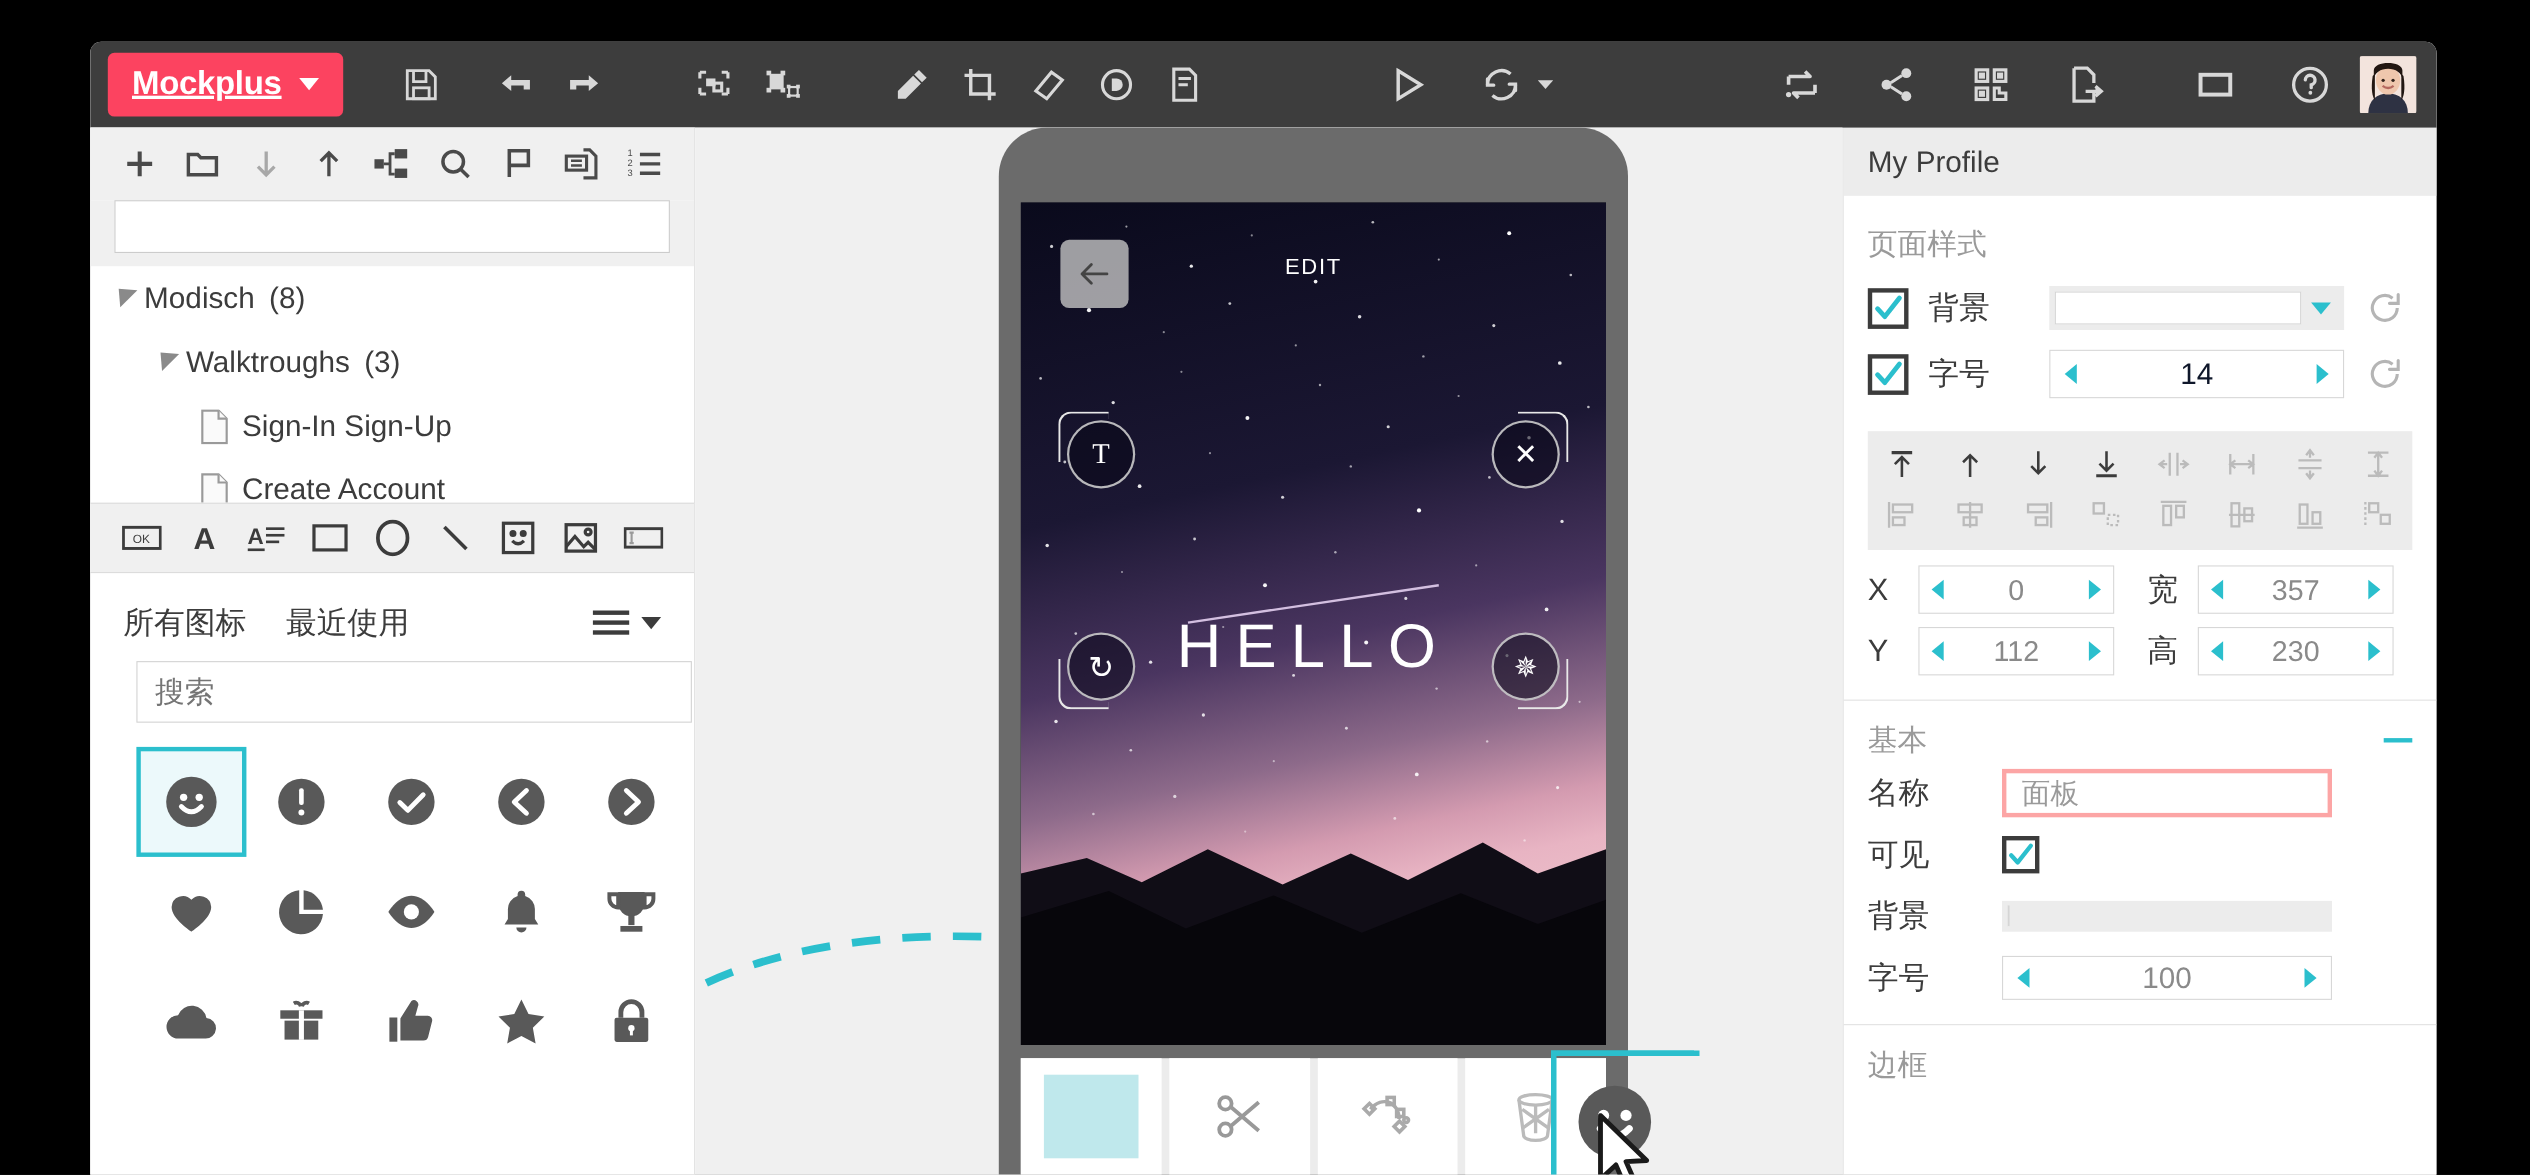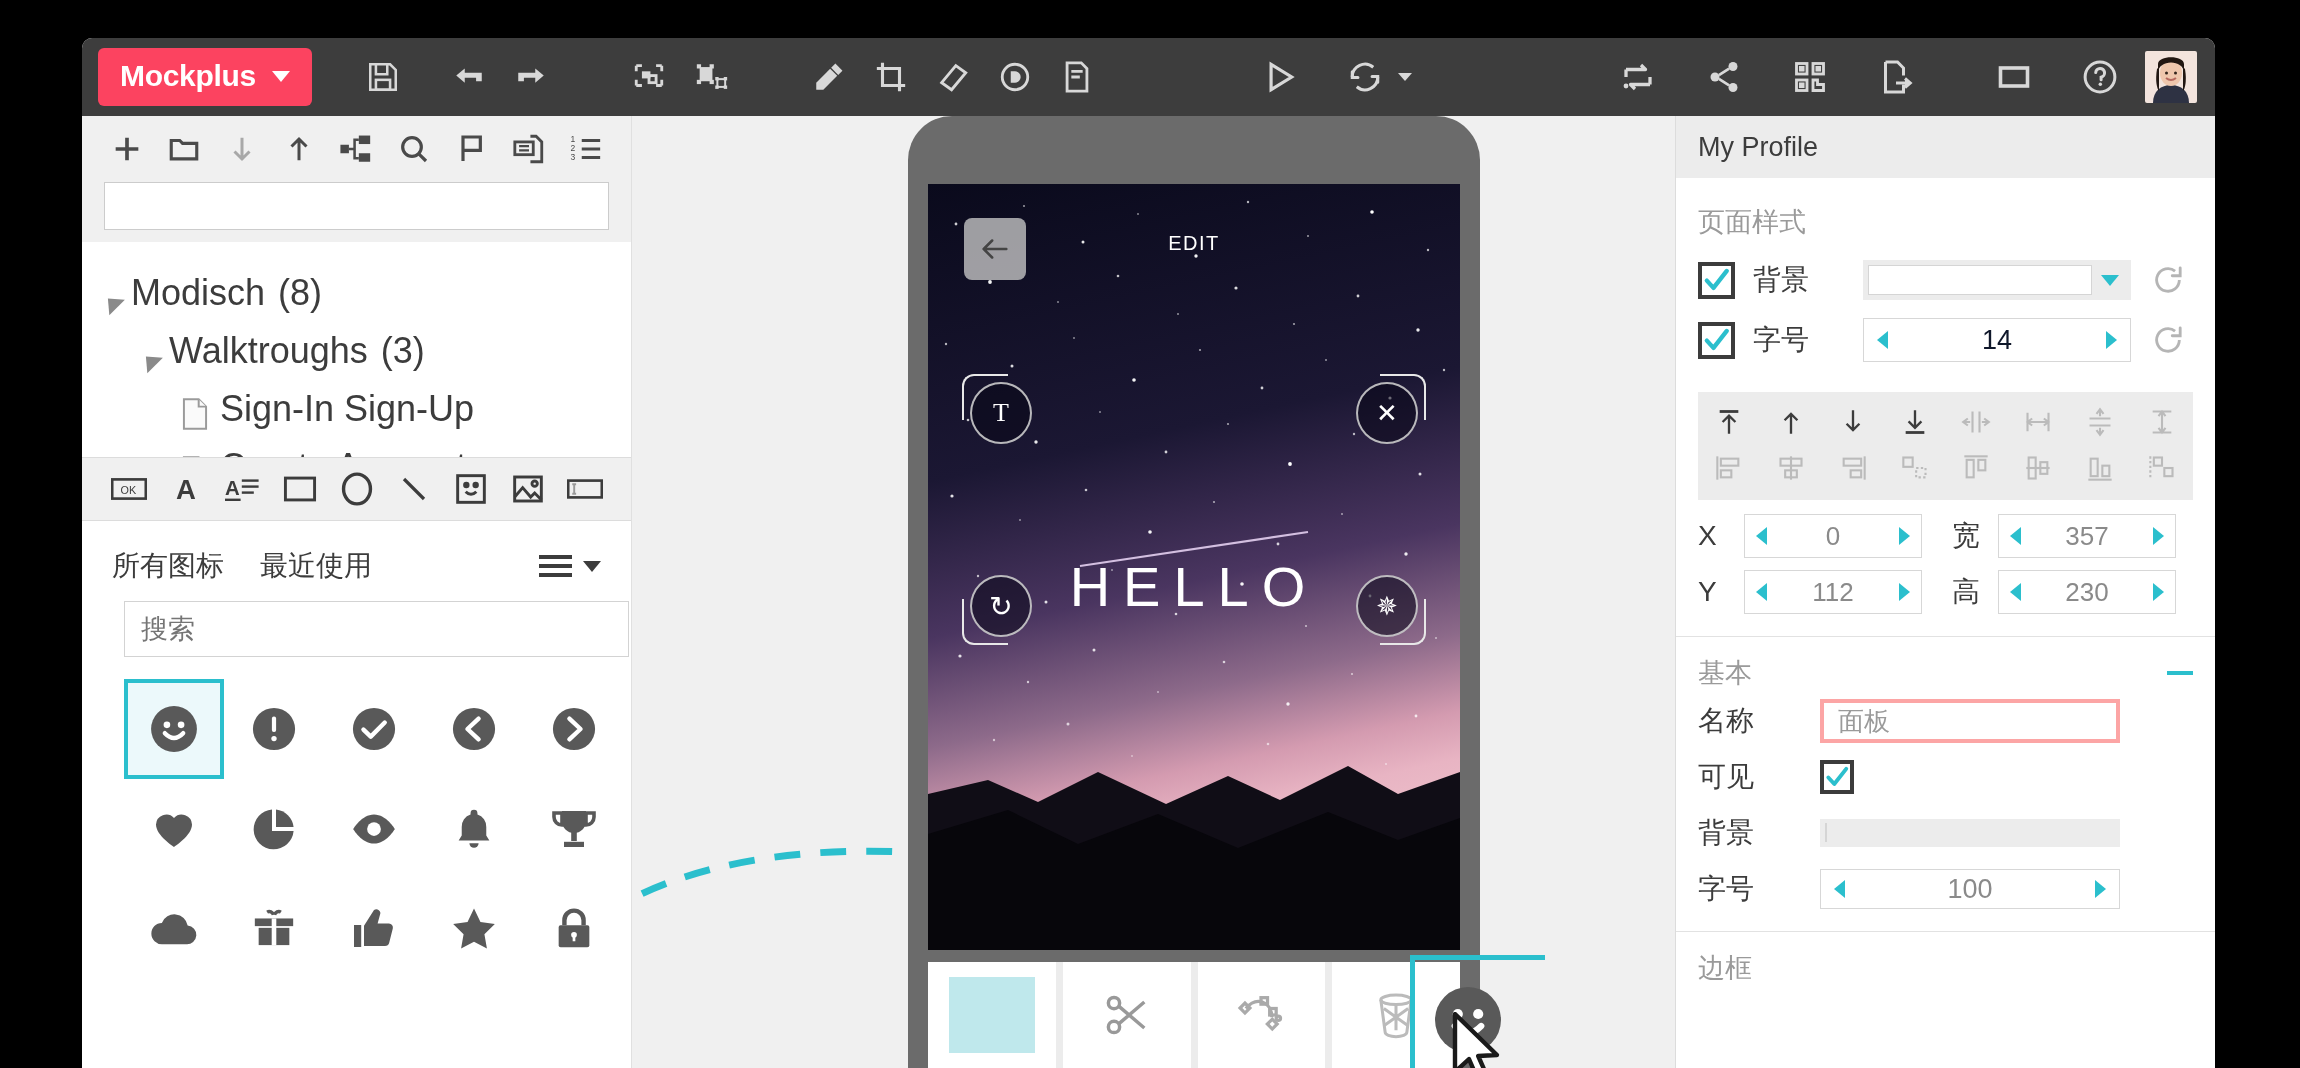--- a/index.html
+++ b/index.html
@@ -12,21 +12,21 @@
   }
 
   
   .topbar {
     height:78px; background:#3d3d3d; display:flex; align-items:center;
     padding:0 0 0 16px; position:relative;
   }
   .logo-btn {
     background:#fc4360; color:#fff; font-size:30px; font-weight:bold;
     border-radius:6px; padding:11px 22px 13px 22px; display:flex; align-items:center;
-    gap:16px; cursor:pointer; letter-spacing:-0.3px;
+    gap:16px; cursor:pointer; letter-spacing:-0.3px;text-decoration:underline;
   }
   .logo-caret { width:0;height:0;border-left:9px solid transparent;border-right:9px solid transparent;border-top:11px solid #fff; }
   .tb-icon {
     width:62px; height:62px; display:flex; align-items:center; justify-content:center;
     cursor:pointer; color:#d8d8d8;
   }
   .tb-icon svg { display:block; }
   .sp-24 { width:24px; } .sp-40 { width:40px; } .sp-56 { width:56px; } .sp-70 { width:70px; }
   .caret-sm { width:0;height:0;border-left:7px solid transparent;border-right:7px solid transparent;border-top:8px solid #d8d8d8; margin-left:2px;}
 
@@ -40,21 +40,21 @@
           display:flex; flex-direction:column; position:relative; }
 
   .lp-toolbar { height:66px; background:#f0f0f0; display:flex; align-items:center;
                 padding:0 16px; gap:0px; }
   .lp-toolbar .ti { width:62px;height:48px;display:flex;align-items:center;justify-content:center;
                     cursor:pointer;color:#4a4a4a; }
   .lp-search-wrap { background:#f0f0f0; padding:0 22px 12px 22px; }
   .lp-search { width:100%; height:48px; background:#fff; border:1px solid #ccc; }
 
   .tree { flex:0 0 auto; padding-top:14px; height:215px; overflow:hidden; }
-  .tree-row { display:flex; align-items:flex-end; height:58px; font-size:36px; color:#3c3c3c;
+  .tree-row { display:flex; align-items:flex-start; height:58px; font-size:27px; color:#3c3c3c;
               cursor:pointer; }
   .tri { width:0;height:0;border-top:11px solid transparent;border-bottom:11px solid transparent;
          border-right:13px solid #8a8a8a; margin-right:12px; }
   .doc-ico { margin-right:12px; display:flex; }
   .cnt { color:#3c3c3c; margin-left:13px; }
 
   .comp-toolbar { height:64px; background:#f0f0f0; border-top:1px solid #dcdcdc;
                   border-bottom:1px solid #dcdcdc; display:flex; align-items:center;
                   padding:0 18px; }
   .comp-toolbar .ti { width:60px;height:46px;display:flex;align-items:center;justify-content:center;

